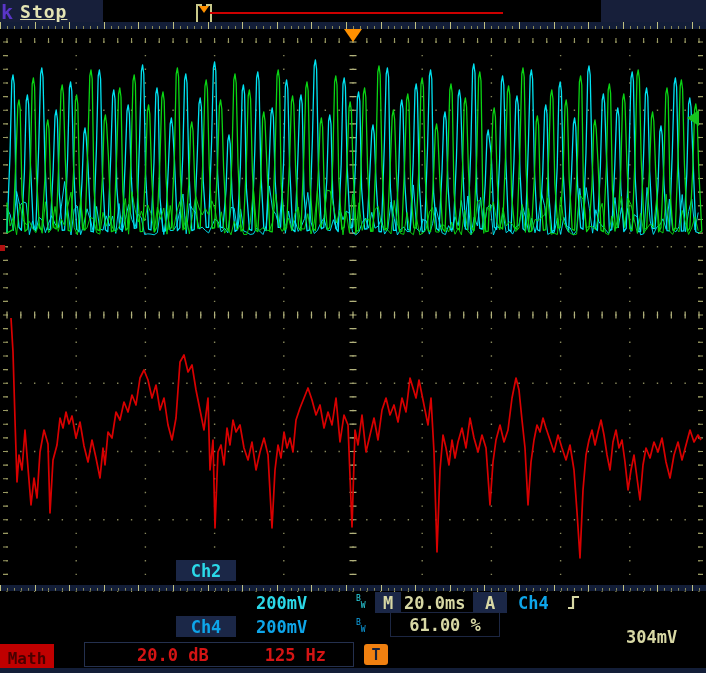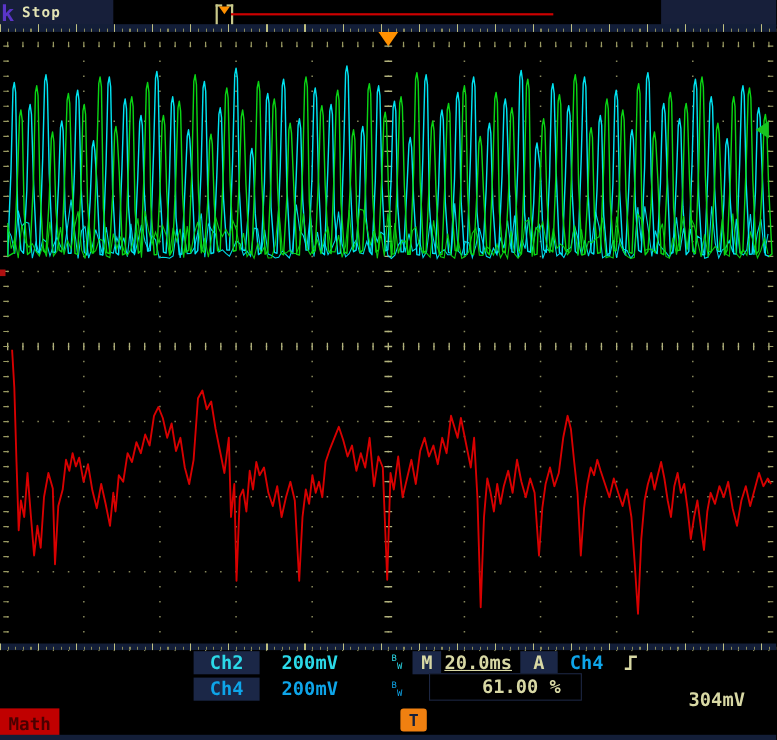--- a/index.html
+++ b/index.html
@@ -2,21 +2,21 @@
 <html><head>
 <meta charset="utf-8">
 <style>
   html,body{margin:0;padding:0;background:#000;}
   #screen{position:relative;width:706px;height:673px;background:#000;overflow:hidden;
           font-family:"DejaVu Sans Mono","Liberation Mono",monospace;}
   .abs{position:absolute;}
   
   #stop-box{left:0;top:0;width:103px;height:23px;background:#171f3a;display:flex;align-items:center;}
   #tek-logo{color:#5a35c8;font-weight:bold;font-size:20px;margin-left:1px;}
-  #acq-status{color:#e4e4b4;font-weight:bold;font-size:13px;margin-left:7px;letter-spacing:1px;}
+  #acq-status{color:#e4e4b4;font-weight:bold;font-size:18px;margin-left:7px;letter-spacing:1px;text-decoration:underline;}
   #topright-box{left:601px;top:0;width:105px;height:23px;background:#171f3a;border-bottom:1px solid #2a3a62;}
   #record-marker{left:196px;top:4px;width:16px;height:19px;}
   #record-marker .lb{position:absolute;left:0;top:0;width:4px;height:19px;border-left:2px solid #c8c88a;border-top:2px solid #c8c88a;border-bottom:2px solid #c8c88a;}
   #record-marker .rb{position:absolute;right:0;top:0;width:4px;height:19px;border-right:2px solid #c8c88a;border-top:2px solid #c8c88a;border-bottom:2px solid #c8c88a;}
   #record-marker .tri{position:absolute;left:3px;top:2px;width:0;height:0;border-left:5px solid transparent;border-right:5px solid transparent;border-top:7px solid #ff9000;}
   #trig-line{left:210px;top:12px;width:293px;height:2px;background:#cc0000;}
   .ruler{background:#131e38;
     background-image:
       repeating-linear-gradient(90deg,#c0c080 0 1px,transparent 1px 34.6px),
       repeating-linear-gradient(90deg,#8a8a58 0 1px,transparent 1px 6.92px);
@@ -35,21 +35,21 @@
   .tan{color:#d8d8a4;}
   .red{color:#d41414;}
   .stxt{font-size:17px;font-weight:bold;white-space:nowrap;}
   .bw{font-size:10px;font-weight:normal;line-height:8px;}
   .bw sup,.bw sub{font-size:8px;}
   #math-label-box{left:0;top:644px;width:54px;height:28px;background:#c00000;display:flex;align-items:center;justify-content:center;}
   #math-label-box span{color:#4a0000;font-size:16px;font-weight:bold;}
   #math-value-box{left:84px;top:642px;width:268px;height:23px;background:#000;border:1px solid #24304e;display:flex;align-items:center;}
   #t-badge{left:364px;top:644px;width:24px;height:21px;background:#f08010;border-radius:3px;display:flex;align-items:center;justify-content:center;}
   #t-badge span{color:#15203c;font-size:15px;font-weight:bold;}
-  #t-value-box{left:390px;top:612px;width:108px;height:23px;background:#000;border:1px solid #1c2642;display:flex;align-items:center;justify-content:center;padding-left:29px;}
+  #t-value-box{left:390px;top:612px;width:108px;height:23px;background:#000;border:1px solid #1c2642;display:flex;align-items:center;justify-content:center;}
   #bottom-strip{left:0;top:668px;width:706px;height:5px;background:#131e38;}
   .slope-icon{display:inline-block;}
 </style>
 </head>
 <body>
 
 <div id="screen">
 
   <div class="abs" id="stop-box">
     <span id="tek-logo">k</span>
@@ -73,47 +73,51 @@
       <path d="M7,233 L7,202.66267044661646 L10.2,226.01678464406865 L13.399999999999999,216.95063955120162 L16.599999999999998,234.70697729086078 L19.799999999999997,204.1610532365985 L22.999999999999996,219.73934732180624 L26.199999999999996,224.60960643147246 L29.399999999999995,221.42889591872063 L32.599999999999994,228.30798937371128 L35.8,232.71708471634568 L39,223.5611235603239 L42.2,233.2679629800072 L45.400000000000006,201.73982302251662 L48.60000000000001,232.69821515063146 L51.80000000000001,228.41117263596283 L55.000000000000014,206.46553509452423 L58.20000000000002,231.447995994186 L61.40000000000002,219.02994233570553 L64.60000000000002,225.78019584302055 L67.80000000000003,206.15155673888756 L71.00000000000003,192.15116399531956 L74.20000000000003,227.45535771775684 L77.40000000000003,234.99010959776348 L80.60000000000004,199.1861425866081 L83.80000000000004,230.50699053063568 L87.00000000000004,227.91500630757673 L90.20000000000005,217.54632779226944 L93.40000000000005,218.56417304374708 L96.60000000000005,232.57625279388625 L99.80000000000005,234.1673051534488 L103.00000000000006,212.3367056242198 L106.20000000000006,226.22739006751573 L109.40000000000006,215.8626995382886 L112.60000000000007,227.99393463999905 L115.80000000000007,232.0071990330342 L119.00000000000007,226.51434738115984 L122.20000000000007,216.13106825985255 L125.40000000000008,198.55408456492682 L128.60000000000008,234.1967099445867 L131.80000000000007,191.65276745844315 L135.00000000000006,209.27052097217546 L138.20000000000005,222.0483215818826 L141.40000000000003,211.0486699882137 L144.60000000000002,220.83771705761768 L147.8,204.91766993938035 L151,213.36715226826476 L154.2,232.35637348327663 L157.39999999999998,207.01532685790357 L160.59999999999997,219.31145368447034 L163.79999999999995,207.97919758076006 L166.99999999999994,234.18206355705735 L170.19999999999993,205.51397445317224 L173.39999999999992,230.30560141497546 L176.5999999999999,212.330470462571 L179.7999999999999,201.66751221820988 L182.9999999999999,230.2492741491304 L186.19999999999987,216.4553759900918 L189.39999999999986,233.85935751440974 L192.59999999999985,214.84088060324817 L195.79999999999984,196.56776734843902 L198.99999999999983,207.95434837529342 L202.19999999999982,214.9286171381175 L205.3999999999998,208.6327453816341 L208.5999999999998,214.80237660490843 L211.79999999999978,200.84219166770367 L214.99999999999977,209.27428499902476 L218.19999999999976,227.6848907106762 L221.39999999999975,211.80777095561666 L224.59999999999974,233.20073225224064 L227.79999999999973,228.6497957780397 L230.99999999999972,234.77603221288595 L234.1999999999997,221.29766064494984 L237.3999999999997,230.06075990517758 L240.59999999999968,224.08232340298156 L243.79999999999967,234.52358763274933 L246.99999999999966,234.32600167647246 L250.19999999999965,222.64184134727776 L253.39999999999964,188.8327780956044 L256.5999999999996,227.06828732454255 L259.7999999999996,230.28397176205027 L262.9999999999996,227.67259811376204 L266.1999999999996,230.19681756770157 L269.3999999999996,230.5217301974394 L272.59999999999957,222.22059311068278 L275.79999999999956,194.12908754114596 L278.99999999999955,225.52239585214366 L282.19999999999953,231.3900204686144 L285.3999999999995,225.49817530899776 L288.5999999999995,218.29558946608134 L291.7999999999995,230.97770157997036 L294.9999999999995,213.33667482452825 L298.1999999999995,207.06342080414856 L301.39999999999947,228.8572769183486 L304.59999999999945,229.01529753180787 L307.79999999999944,213.68749554095137 L310.99999999999943,234.02966500207233 L314.1999999999994,223.35952430879377 L317.3999999999994,190.92649180464178 L320.5999999999994,227.6731837028072 L323.7999999999994,219.56612268262313 L326.9999999999994,190.14490169978046 L330.19999999999936,191.0066526242872 L333.39999999999935,206.05812591916674 L336.59999999999934,223.00840535762745 L339.79999999999933,209.89007977151687 L342.9999999999993,234.81792038329786 L346.1999999999993,212.11517807466248 L349.3999999999993,232.810171454621 L352.5999999999993,193.95608936265216 L355.7999999999993,233.9988751803117 L358.99999999999926,202.73436355085988 L362.19999999999925,230.39092631452985 L365.39999999999924,219.07393875789586 L368.5999999999992,219.20109939509535 L371.7999999999992,231.63624638764878 L374.9999999999992,209.47278168312621 L378.1999999999992,206.44280877904293 L381.3999999999992,223.9060836593262 L384.59999999999917,230.05852526785756 L387.79999999999916,230.07783961625404 L390.99999999999915,233.87303732671154 L394.19999999999914,200.36948975959496 L397.3999999999991,223.87340741702707 L400.5999999999991,233.46075838801713 L403.7999999999991,234.33570325191855 L406.9999999999991,212.45674762765378 L410.1999999999991,232.12754916667137 L413.39999999999907,234.72776858344804 L416.59999999999906,218.65841952515893 L419.79999999999905,234.9001407505007 L422.99999999999903,232.9740365025683 L426.199999999999,228.81359302679502 L429.399999999999,212.02603617996957 L432.599999999999,207.50881875495452 L435.799999999999,231.99100850500756 L438.999999999999,232.14829632142346 L442.19999999999897,224.2171879239234 L445.39999999999895,226.55757104178093 L448.59999999999894,232.02532541590728 L451.79999999999893,222.13432835252073 L454.9999999999989,234.24910861441185 L458.1999999999989,228.06577431186966 L461.3999999999989,234.8205136392591 L464.5999999999989,209.88583626590517 L467.7999999999989,230.78298682047253 L470.99999999999886,234.61957366296912 L474.19999999999885,230.62415460238344 L477.39999999999884,201.62869491885914 L480.59999999999883,199.94446553413127 L483.7999999999988,233.39235497245227 L486.9999999999988,207.02570371270863 L490.1999999999988,210.84697247327887 L493.3999999999988,201.7523118049781 L496.5999999999988,220.6402201285244 L499.79999999999876,229.932143029485 L502.99999999999875,207.62554825533954 L506.19999999999874,225.95071633589015 L509.3999999999987,221.82758014430962 L512.5999999999988,224.39255002406077 L515.7999999999988,231.61659117440541 L518.9999999999989,227.9615989744785 L522.1999999999989,204.56643530513443 L525.399999999999,232.4150120283461 L528.599999999999,208.39819037360513 L531.799999999999,231.25135446364794 L534.9999999999991,219.45269893350275 L538.1999999999991,220.6177173001118 L541.3999999999992,217.24743293724492 L544.5999999999992,215.12358681288225 L547.7999999999993,197.89695838513586 L550.9999999999993,234.23282654428718 L554.1999999999994,233.2079594737687 L557.3999999999994,234.5379103734832 L560.5999999999995,196.9226683570503 L563.7999999999995,222.29695262966464 L566.9999999999995,228.7309431193129 L570.1999999999996,233.12471546579133 L573.3999999999996,234.84004376709058 L576.5999999999997,234.14993846931014 L579.7999999999997,194.8766851615963 L582.9999999999998,199.1530617460674 L586.1999999999998,227.721128451565 L589.3999999999999,226.42543386193466 L592.5999999999999,226.6729381496387 L595.8,229.8845241078747 L599,212.25998384987525 L602.2,203.32179983255634 L605.4000000000001,233.09828358117446 L608.6000000000001,234.7428522373741 L611.8000000000002,215.94495277121004 L615.0000000000002,231.42211592513667 L618.2000000000003,215.2913949409413 L621.4000000000003,196.37254109387413 L624.6000000000004,227.71014249919517 L627.8000000000004,198.1743866037823 L631.0000000000005,204.37543193932925 L634.2000000000005,219.5138204535715 L637.4000000000005,233.4516334849259 L640.6000000000006,213.12239109752602 L643.8000000000006,233.02115008503873 L647.0000000000007,228.23830284330376 L650.2000000000007,223.94444653481406 L653.4000000000008,227.71649308212096 L656.6000000000008,198.93851441635098 L659.8000000000009,230.86892233439147 L663.0000000000009,233.03090593454385 L666.200000000001,194.24341419321158 L669.400000000001,230.81381396860314 L672.600000000001,234.4040637913746 L675.8000000000011,227.47205110843106 L679.0000000000011,232.01831267636862 L682.2000000000012,210.4340756621397 L685.4000000000012,222.6115648370913 L688.6000000000013,234.4304448316562 L691.8000000000013,227.5060379206505 L695.0000000000014,216.67360679841096 L698.2000000000014,230.78817051514562" stroke="#0ad514" stroke-width="1" fill="none" opacity="0.95"></path>
       <path d="M7,233 L13,229.67192959785461 L16,157.30296993255615 L17.8,106 L19,100 L20.2,109 L22,193.8319853246212 L25,231.37061220407486 L27.4,229.17962995171547 L30.4,164.79357767105103 L32.199999999999996,84 L33.4,78 L34.6,87 L36.4,174.15783870220184 L39.4,228.0144990682602 L41.8,229.86338984966278 L44.8,180.57556772232056 L46.599999999999994,126 L47.8,120 L49,129 L50.8,189.8757551908493 L53.8,227.44331476092339 L56.2,229.01245784759521 L59.2,150.0352897644043 L61,91 L62.2,85 L63.400000000000006,94 L65.2,157.47139129042625 L68.2,230.3717042207718 L70.6,231.25248682498932 L73.6,171.8506737947464 L75.39999999999999,101 L76.6,95 L77.8,104 L79.6,184.4442765712738 L82.6,228.59963488578796 L85,229.90082335472107 L88,141.55314350128174 L89.8,76 L91,70 L92.2,79 L94,189.36632203822955 L97,229.6406142115593 L99.4,230.61930936574936 L102.4,178.0973198413849 L104.2,121 L105.4,115 L106.60000000000001,124 L108.4,156.1290328502655 L111.4,231.7081696987152 L113.8,230.57926234602928 L116.8,151.7090039253235 L118.6,94 L119.8,88 L121,97 L122.8,191.5662965476513 L125.8,230.1693121790886 L128.2,227.78840345144272 L131.2,152.4894847869873 L133,81 L134.2,75 L135.39999999999998,84 L137.2,187.5685887336731 L140.2,231.5270274579525 L142.6,231.38415080308914 L145.6,168.64867055416107 L147.4,111 L148.6,105 L149.79999999999998,114 L151.6,174.3762241601944 L154.6,231.5901757478714 L157,227.00533625483513 L160,158.25303554534912 L161.8,98 L163,92 L164.2,101 L166,177.03054356575012 L169,229.27129578590393 L171.4,227.64921498298645 L174.4,156.46826076507568 L176.20000000000002,74 L177.4,68 L178.6,77 L180.4,174.60788655281067 L183.4,227.36186814308167 L185.8,229.5704300403595 L188.8,184.52943325042725 L190.60000000000002,128 L191.8,122 L193,131 L194.8,185.49791264533997 L197.8,228.09007477760315 L200.20000000000002,227.2750313282013 L203.20000000000002,152.4092092514038 L205.00000000000003,86 L206.20000000000002,80 L207.4,89 L209.20000000000002,164.656676530838 L212.20000000000002,228.42368912696838 L214.6,227.75032353401184 L217.6,162.64274501800537 L219.4,106 L220.6,100 L221.79999999999998,109 L223.6,167.5871078968048 L226.6,228.06485962867737 L229,231.03048634529114 L232,156.32769739627838 L233.8,80 L235,74 L236.2,83 L238,164.15974366664886 L241,231.04877364635468 L243.4,229.30659410357475 L246.4,162.21271896362305 L248.20000000000002,96 L249.4,90 L250.6,99 L252.4,171.54281902313232 L255.4,230.03358554840088 L257.8,231.6720266342163 L260.8,178.88517439365387 L262.6,118 L263.8,112 L265,121 L266.8,163.39322197437286 L269.8,231.2654663324356 L272.2,231.8769025504589 L275.2,150.25696770846844 L277,76 L278.2,70 L279.4,79 L281.2,183.89756190776825 L284.2,230.17258775234222 L286.6,227.8099001646042 L289.6,160.22519540786743 L291.40000000000003,102 L292.6,96 L293.8,105 L295.6,168.3319090604782 L298.6,227.91011941432953 L301,230.4830778837204 L304,150.66892862319946 L305.8,88 L307,82 L308.2,91 L310,184.46043822169304 L313,228.89096689224243 L315.40000000000003,230.37976694107056 L318.40000000000003,169.42661094665527 L320.20000000000005,124 L321.40000000000003,118 L322.6,127 L324.40000000000003,196.15929517149925 L327.40000000000003,229.80045062303543 L329.8,227.38931757211685 L332.8,160.59078407287598 L334.6,82 L335.8,76 L337,85 L338.8,179.05062246322632 L341.8,229.21215963363647 L344.2,227.09143590927124 L347.2,158.21511268615723 L349,108 L350.2,102 L351.4,111 L353.2,173.09809121489525 L356.2,231.00413572788239 L358.6,230.76735493540764 L361.6,152.30683612823486 L363.40000000000003,94 L364.6,88 L365.8,97 L367.6,169.37086138129234 L370.6,231.22640025615692 L373,231.14103910326958 L376,157.10368466377258 L377.8,72 L379,66 L380.2,75 L382,165.04681992530823 L385,229.3719036579132 L387.40000000000003,228.17846131324768 L390.40000000000003,162.2539701461792 L392.20000000000005,116 L393.40000000000003,110 L394.6,119 L396.40000000000003,174.18658527731895 L399.40000000000003,231.2237514257431 L401.8,231.39797088503838 L404.8,158.6761543750763 L406.6,100 L407.8,94 L409,103 L410.8,190.4169310927391 L413.8,227.7724280655384 L416.2,227.98746180534363 L419.2,161.2924509048462 L421,84 L422.2,78 L423.4,87 L425.2,176.82315516471863 L428.2,230.69635939598083 L430.6,231.46381449699402 L433.6,175.36049044132233 L435.40000000000003,130 L436.6,124 L437.8,133 L439.6,175.10382163524628 L442.6,228.9172042608261 L445,231.60054099559784 L448,152.94134056568146 L449.8,90 L451,84 L452.2,93 L454,192.45031374692917 L457,228.6410167515278 L459.40000000000003,229.61126041412354 L462.40000000000003,172.89877700805664 L464.20000000000005,104 L465.40000000000003,98 L466.6,107 L468.40000000000003,169.32126331329346 L471.40000000000003,227.98647594451904 L473.8,230.6025094985962 L476.8,154.66730117797852 L478.6,78 L479.8,72 L481,81 L482.8,197.0868043899536 L485.8,231.73849760368466 L488.2,231.061965867877 L491.2,161.01238477230072 L493,114 L494.2,108 L495.4,117 L497.2,181.03541975095868 L500.2,227.0174167752266 L502.6,228.9812548160553 L505.6,154.5133466720581 L507.40000000000003,92 L508.6,86 L509.8,95 L511.6,195.5559389591217 L514.6,227.18666371703148 L517,229.43257462978363 L520,146.23424577713013 L521.8,74 L523,68 L524.2,77 L526,167.30981576442719 L529,231.90960776805878 L531.4,231.02325557544827 L534.4,176.34643983840942 L536.1999999999999,122 L537.4,116 L538.6,125 L540.4,196.51443707942963 L543.4,230.30484554171562 L545.8000000000001,229.65344381332397 L548.8000000000001,152.48435401916504 L550.6,96 L551.8000000000001,90 L553.0000000000001,99 L554.8000000000001,183.09204491972923 L557.8000000000001,227.7939726114273 L560.2,227.82246601581573 L563.2,168.71181631088257 L565,106 L566.2,100 L567.4000000000001,109 L569.2,179.55295193195343 L572.2,229.4069505929947 L574.6,230.33140194416046 L577.6,154.0852828025818 L579.4,82 L580.6,76 L581.8000000000001,85 L583.6,197.35775578022003 L586.6,231.71771286800504 L589,228.37620262801647 L592,185.59915208816528 L593.8,126 L595,120 L596.2,129 L598,162.30580079555511 L601,230.31421554088593 L603.4,231.58351075649261 L606.4,166.8557826280594 L608.1999999999999,90 L609.4,84 L610.6,93 L612.4,189.06792211532593 L615.4,228.0816167294979 L617.8000000000001,227.24795591831207 L620.8000000000001,169.71872663497925 L622.6,100 L623.8000000000001,94 L625.0000000000001,103 L626.8000000000001,161.57865393161774 L629.8000000000001,228.67990028858185 L632.2,230.5299402475357 L635.2,153.12121534347534 L637,76 L638.2,70 L639.4000000000001,79 L641.2,159.85560286045074 L644.2,228.6858607530594 L646.6,228.94818556308746 L649.6,166.67641401290894 L651.4,118 L652.6,112 L653.8000000000001,121 L655.6,169.47730752825737 L658.6,231.88722443580627 L661,227.64871894195676 L664,161.82190227508545 L665.8,94 L667,88 L668.2,97 L670,191.34654450416565 L673,230.7130557000637 L675.4,227.55441796779633 L678.4,148.23945665359497 L680.1999999999999,86 L681.4,80 L682.6,89 L684.4,163.66758915781975 L687.4,231.22783851623535 L689.8000000000001,228.06386169791222 L692.8000000000001,169.629252910614 L694.6,110 L695.8000000000001,104 L697.0000000000001,113 L698.8000000000001,170.27257311344147 L701.8000000000001,231.00661289691925 L699,233" stroke="#0ad514" stroke-width="1.3" fill="none" stroke-linejoin="round"></path>
       <path d="M11,318 L13,352 L15,420 L17,482 L19,455 L22,470 L25,430 L28,468 L31,505 L34,478 L37,498 L40,452 L44,430 L48,444 L50,513 L53,460 L57,445 L60,418 L63,428 L66,412 L69,424 L72,416 L76,438 L80,422 L84,446 L88,462 L92,440 L96,458 L100,478 L103,448 L105,465 L108,432 L112,438 L116,412 L120,420 L124,402 L128,412 L132,395 L136,405 L140,378 L144,370 L148,380 L152,398 L156,385 L160,410 L164,398 L168,425 L172,440 L176,418 L180,362 L184,355 L188,372 L192,365 L196,390 L200,410 L204,430 L208,398 L210,470 L213,440 L215,528 L218,452 L221,445 L224,465 L227,428 L230,445 L233,420 L236,432 L240,425 L244,448 L248,460 L252,442 L256,470 L260,452 L264,438 L268,455 L272,528 L275,470 L278,445 L281,458 L284,432 L287,448 L290,438 L293,452 L296,420 L300,408 L304,398 L308,388 L312,400 L316,415 L320,405 L324,428 L328,412 L332,425 L336,398 L340,442 L344,415 L348,425 L352,527 L355,430 L358,445 L362,415 L366,452 L370,435 L374,418 L378,440 L382,410 L386,398 L390,415 L394,405 L398,422 L402,398 L406,412 L410,378 L413,388 L416,398 L419,380 L422,395 L425,410 L428,425 L431,398 L434,452 L437,552 L440,470 L443,435 L446,448 L449,465 L452,440 L455,458 L458,442 L462,428 L466,448 L470,418 L474,438 L478,452 L482,435 L486,448 L490,505 L493,462 L496,440 L500,425 L504,442 L508,430 L512,398 L516,378 L519,390 L522,420 L525,448 L528,505 L531,462 L534,440 L537,425 L540,432 L543,418 L546,428 L550,440 L554,452 L558,435 L562,448 L566,460 L570,445 L574,470 L577,512 L580,558 L583,490 L586,455 L589,440 L592,430 L595,445 L598,432 L601,420 L604,435 L607,455 L610,470 L613,442 L616,430 L619,448 L622,440 L625,462 L628,490 L631,470 L634,455 L637,478 L640,500 L643,465 L646,448 L650,458 L654,442 L658,452 L662,438 L666,462 L670,478 L674,455 L678,442 L682,460 L686,445 L690,430 L694,442 L698,435 L701,440" stroke="#d80000" stroke-width="1.7" fill="none" stroke-linejoin="round"></path>
     </svg>
 
   <div class="abs" id="trig-pos-marker"></div>
   <div class="abs" id="trig-level-marker"></div>
   <div class="abs" id="math-pos-marker"></div>
   <div class="abs ruler" id="bottom-ruler"></div>
 
-  <div class="abs navybox" style="left:176px;top:592px;width:60px;height:21px;display:flex;align-items:center;justify-content:center;">
+  <div class="abs navybox" style="left:176px;top:560px;width:60px;height:21px;display:flex;align-items:center;justify-content:center;">
     <span class="stxt cyan">Ch2</span>
   </div>
   <span class="abs stxt cyan" style="left:256px;top:593px;">200mV</span>
   <span class="abs bw cyan" style="left:356px;top:595px;"><sup>B</sup><sub>W</sub></span>
   <div class="abs navybox" style="left:375px;top:592px;width:26px;height:21px;display:flex;align-items:center;justify-content:center;">
     <span class="stxt tan">M</span>
   </div>
-  <span class="abs stxt tan" style="left:404px;top:593px;text-decoration:underline;">20.0ms</span>
+  <span class="abs stxt tan" style="left:404px;top:593px;">20.0ms</span>
   <div class="abs navybox" style="left:473px;top:592px;width:34px;height:21px;display:flex;align-items:center;justify-content:center;">
     <span class="stxt tan">A</span>
   </div>
   <span class="abs stxt green" style="left:518px;top:593px;">Ch4</span>
   <svg class="abs slope-icon" style="left:567px;top:595px;" width="16" height="15">
     <path d="M1,13 h5 v-11 h6" stroke="#d8d8a4" stroke-width="2.2" fill="none"></path>
   </svg>
   <span class="abs stxt tan" style="left:626px;top:593px;margin-top:34px;">304mV</span>
 
   <div class="abs navybox" style="left:176px;top:616px;width:60px;height:21px;display:flex;align-items:center;justify-content:center;">
     <span class="stxt green">Ch4</span>
   </div>
   <span class="abs stxt green" style="left:256px;top:617px;">200mV</span>
   <span class="abs bw green" style="left:356px;top:619px;"><sup>B</sup><sub>W</sub></span>
 
   <div class="abs" id="math-label-box">
     <span>Math</span>
   </div>
+  <div class="abs" id="math-value-box">
+    <span class="stxt red" style="margin-left:52px;">20.0 dB</span>
+    <span class="stxt red" style="margin-left:56px;">125 Hz</span>
+  </div>
   <div class="abs" id="t-badge">
     <span>T</span>
   </div>
   <div class="abs" id="t-value-box">
     <span class="stxt tan">61.00 %</span>
   </div>
   <div class="abs" id="bottom-strip"></div>
 </div>
 
 </body></html>

